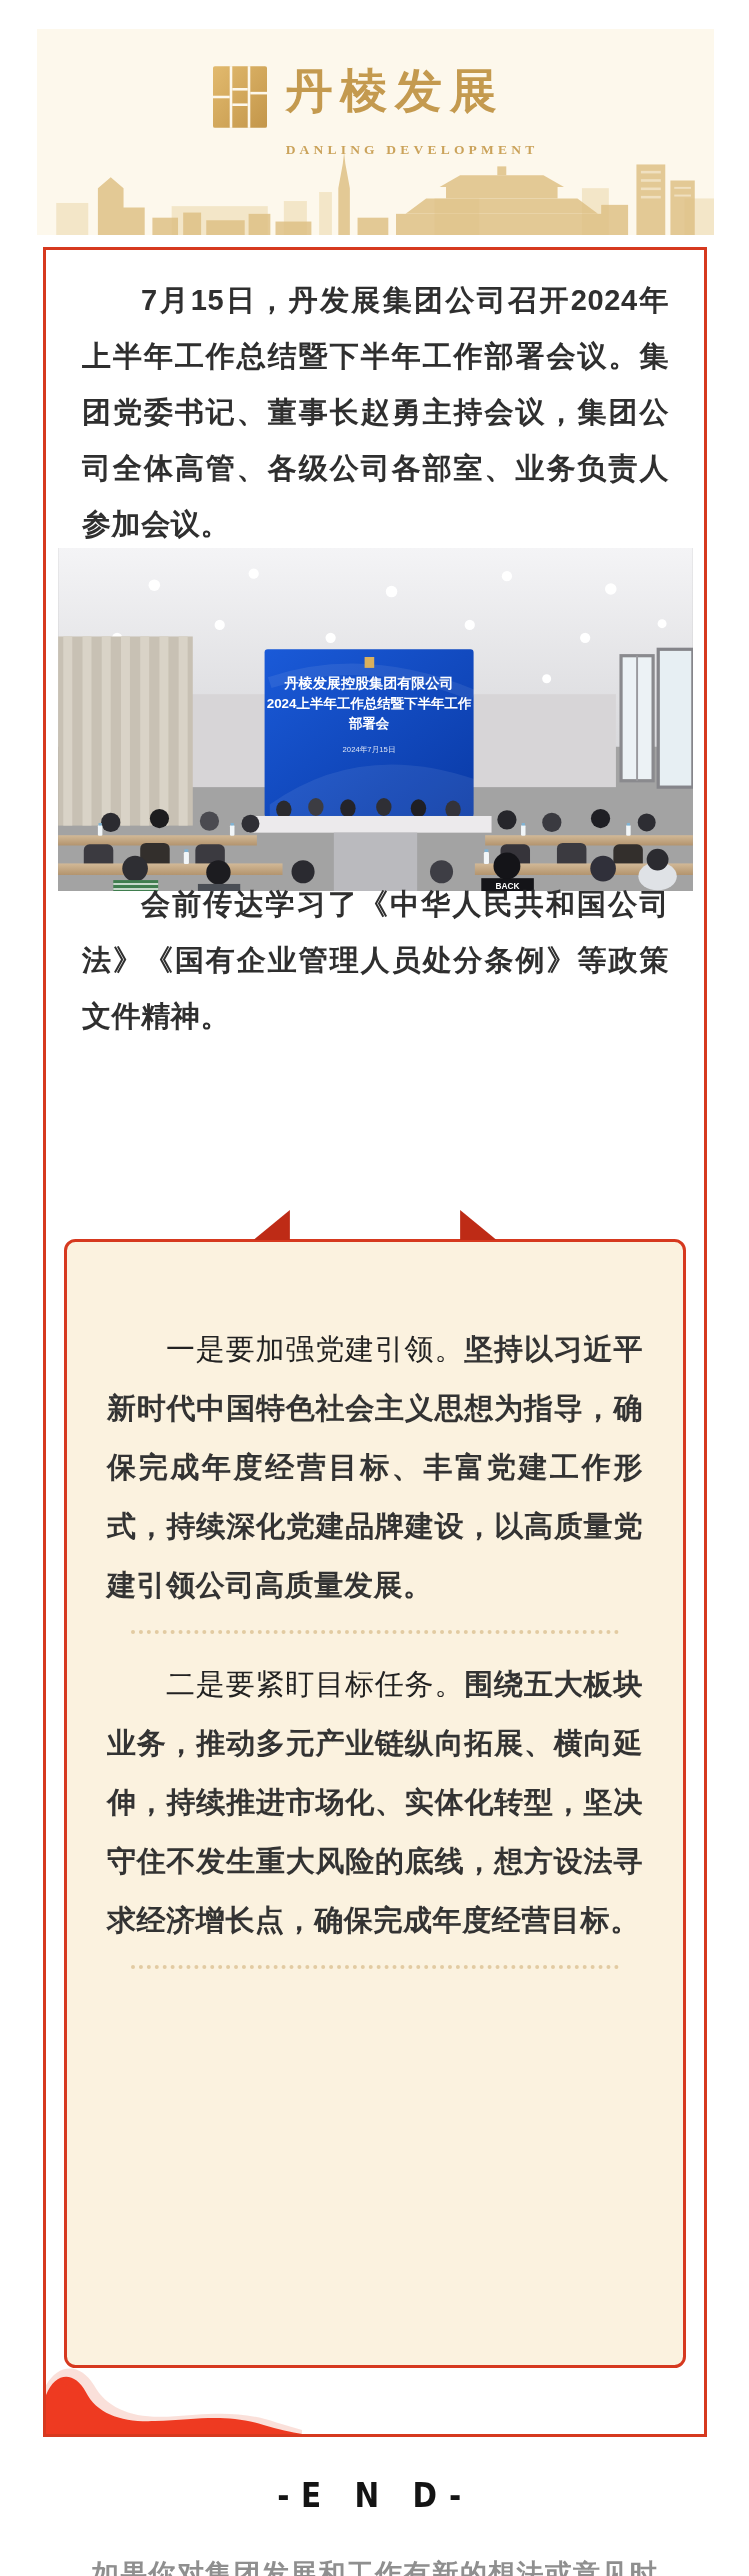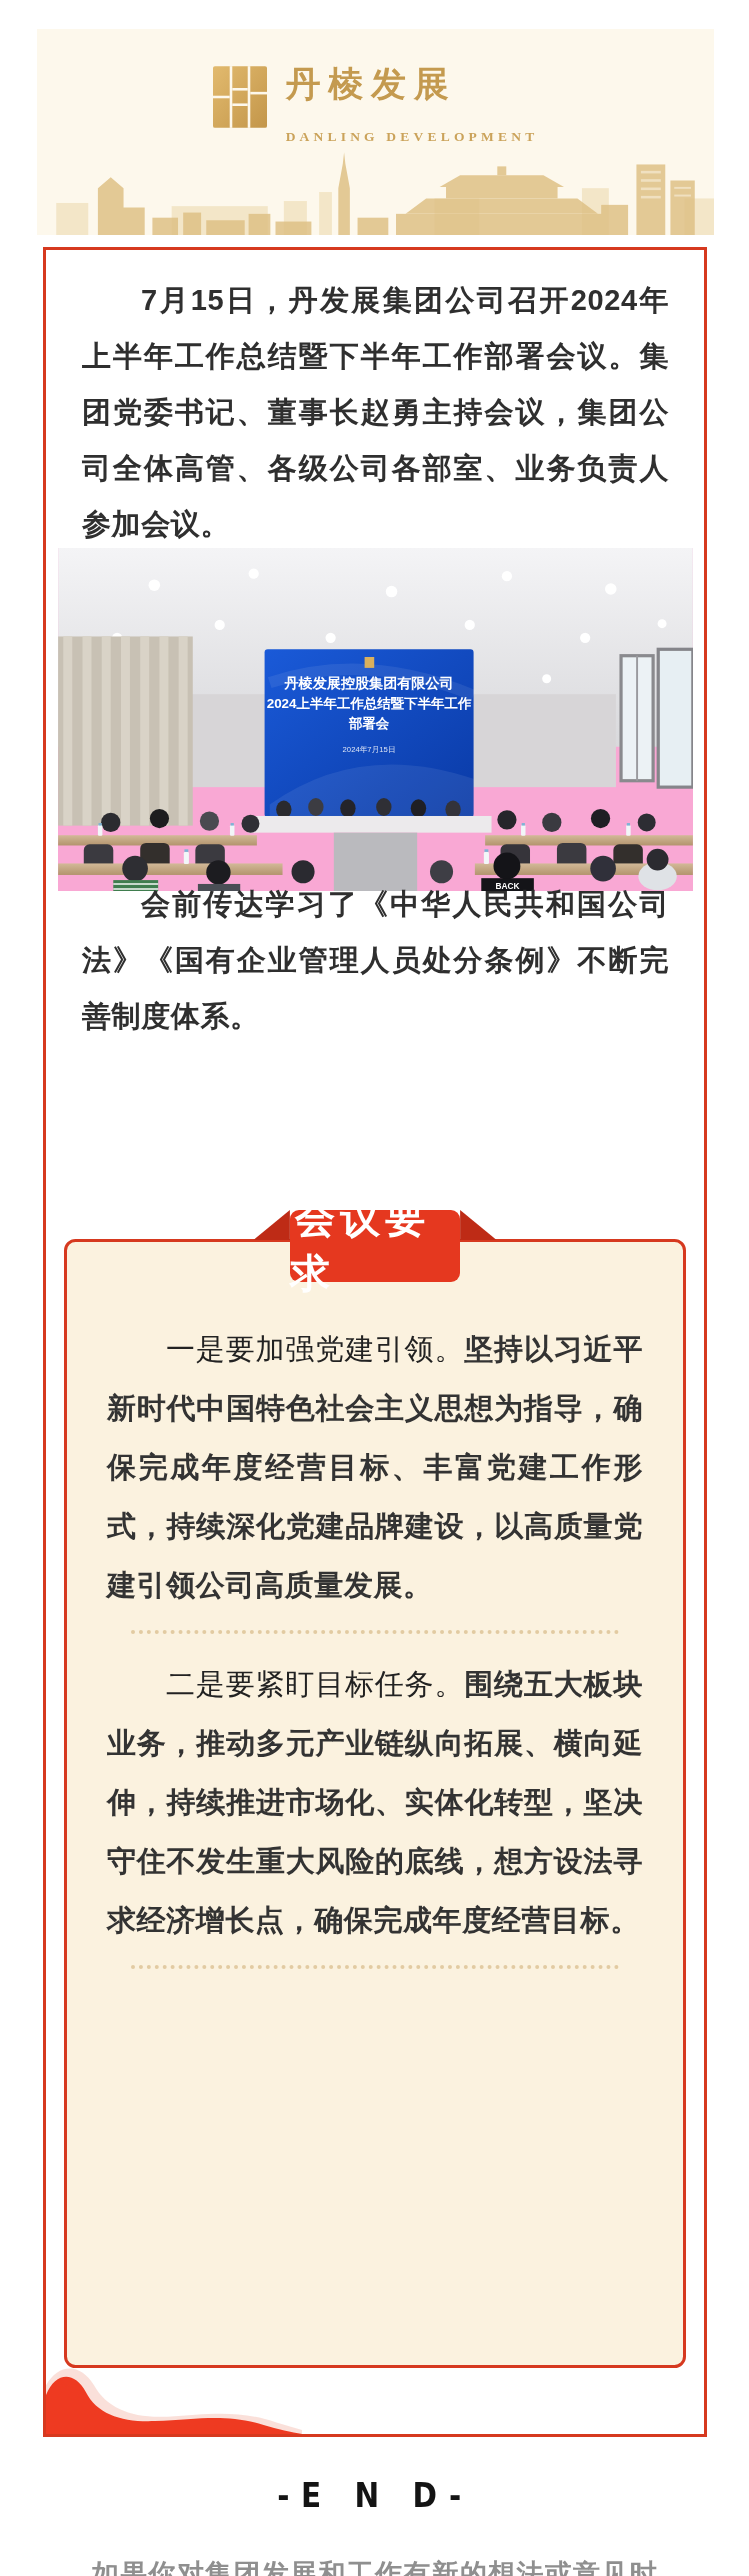--- a/index.html
+++ b/index.html
@@ -9,39 +9,39 @@
           background:#ffffff; overflow:hidden; }
 
   
   .header { position:absolute; left:37px; top:29px; width:677px; height:206px;
             background:#FDF8EC; overflow:hidden; }
   .brand-row { position:absolute; left:0; top:37px; width:100%;
                display:flex; justify-content:center; align-items:flex-start; gap:19px; }
   .brand-logo { flex:0 0 auto; }
   .brand-text { display:flex; flex-direction:column; align-items:flex-start; }
   .brand-cn { font-family:"Liberation Serif","DejaVu Serif",serif;
-              font-size:35px; font-weight:700; color:#C49A4F; letter-spacing:7.7px; line-height:1.1; }
+              font-size:47px; font-weight:700; color:#C49A4F; letter-spacing:7.7px; line-height:1.1; }
   .brand-en { font-family:"Liberation Serif","DejaVu Serif",serif;
               font-size:13.5px; font-weight:700; color:#CBA35B; letter-spacing:4.2px; margin-top:24px; }
   .skyline { position:absolute; left:0; bottom:0; width:100%; height:93px; }
 
   
   .outer-box { position:absolute; left:43px; top:247px; width:664px; height:2190px;
                border:3.2px solid #D6391F; background:#ffffff; }
 
   .article-para { position:absolute; left:82px; width:587px;
                   font-size:29px; line-height:56px; font-weight:700; color:#2f2f2f;
                   text-align:justify; letter-spacing:0.6px; }
   .article-para p { text-indent:59px; margin:0; }
   .para-1 { top:272px; }
   .para-23 { top:876px; }
 
   
   .photo { position:absolute; left:58px; top:548px; width:635px; height:343px;
-           overflow:hidden; background:#f9a8d4; }
+           overflow:hidden; background:#a3a3a3; }
 
   
   .ribbon-folds { position:absolute; left:50%; transform:translateX(-50%);
                   top:1210px; width:244px; height:32px; z-index:3; }
   .ribbon { position:absolute; left:50%; transform:translateX(-50%);
             top:1210px; width:170px; height:72px; background:#E5381F;
             border-radius:9px; z-index:4; display:flex; align-items:center; justify-content:center; }
   .ribbon-label { color:#ffffff; font-size:40px; font-weight:800; letter-spacing:5.1px;
                   text-indent:5.1px; }
 
@@ -252,30 +252,27 @@
           <rect x="887" y="429" width="5" height="4" fill="#7fb3d5"></rect>
         <rect x="196" y="474" width="8" height="19" rx="2" fill="#f2f6f8"></rect>
           <rect x="197" y="470" width="6" height="4" fill="#7fb3d5"></rect>
         <rect x="664" y="474" width="8" height="19" rx="2" fill="#f2f6f8"></rect>
           <rect x="665" y="470" width="6" height="4" fill="#7fb3d5"></rect>
       </g>
     </svg>
   </div>
 
   <div class="article-para para-23">
-    <p>会前传达学习了《中华人民共和国公司法》《国有企业管理人员处分条例》不断完善制度体系。</p>
+    <p>会前传达学习了《中华人民共和国公司法》《国有企业管理人员处分条例》等政策文件精神。</p>
   </div>
 
   <svg class="ribbon-folds" viewBox="0 0 380 50">
     <polygon points="57,0 0,47 57,47" fill="#BE2B16"></polygon>
     <polygon points="323,0 380,47 323,47" fill="#BE2B16"></polygon>
   </svg>
-  <div class="ribbon">
-    <span class="ribbon-label">会议要求</span>
-  </div>
 
   <div class="inner-box">
     <p class="req-item"><span class="lead">一是要加强党建引领。</span><span>坚持以习近平新时代中国特色社会主义思想为指导，确保完成年度经营目标、丰富党建工作形式，持续深化党建品牌建设，以高质量党建引领公司高质量发展。</span></p>
     <hr class="req-divider">
     <p class="req-item"><span class="lead">二是要紧盯目标任务。</span><span>围绕五大板块业务，推动多元产业链纵向拓展、横向延伸，持续推进市场化、实体化转型，坚决守住不发生重大风险的底线，想方设法寻求经济增长点，确保完成年度经营目标。</span></p>
     <hr class="req-divider">
   </div>
 
   <svg class="wave" viewBox="0 0 400 106">
     <path d="M0,106 L0,30 C20,-6 55,-4 75,30 C95,66 135,82 190,79 C255,75 300,68 360,88 L400,100 L400,106 Z" fill="#F6C7BB" opacity="0.55"></path>

